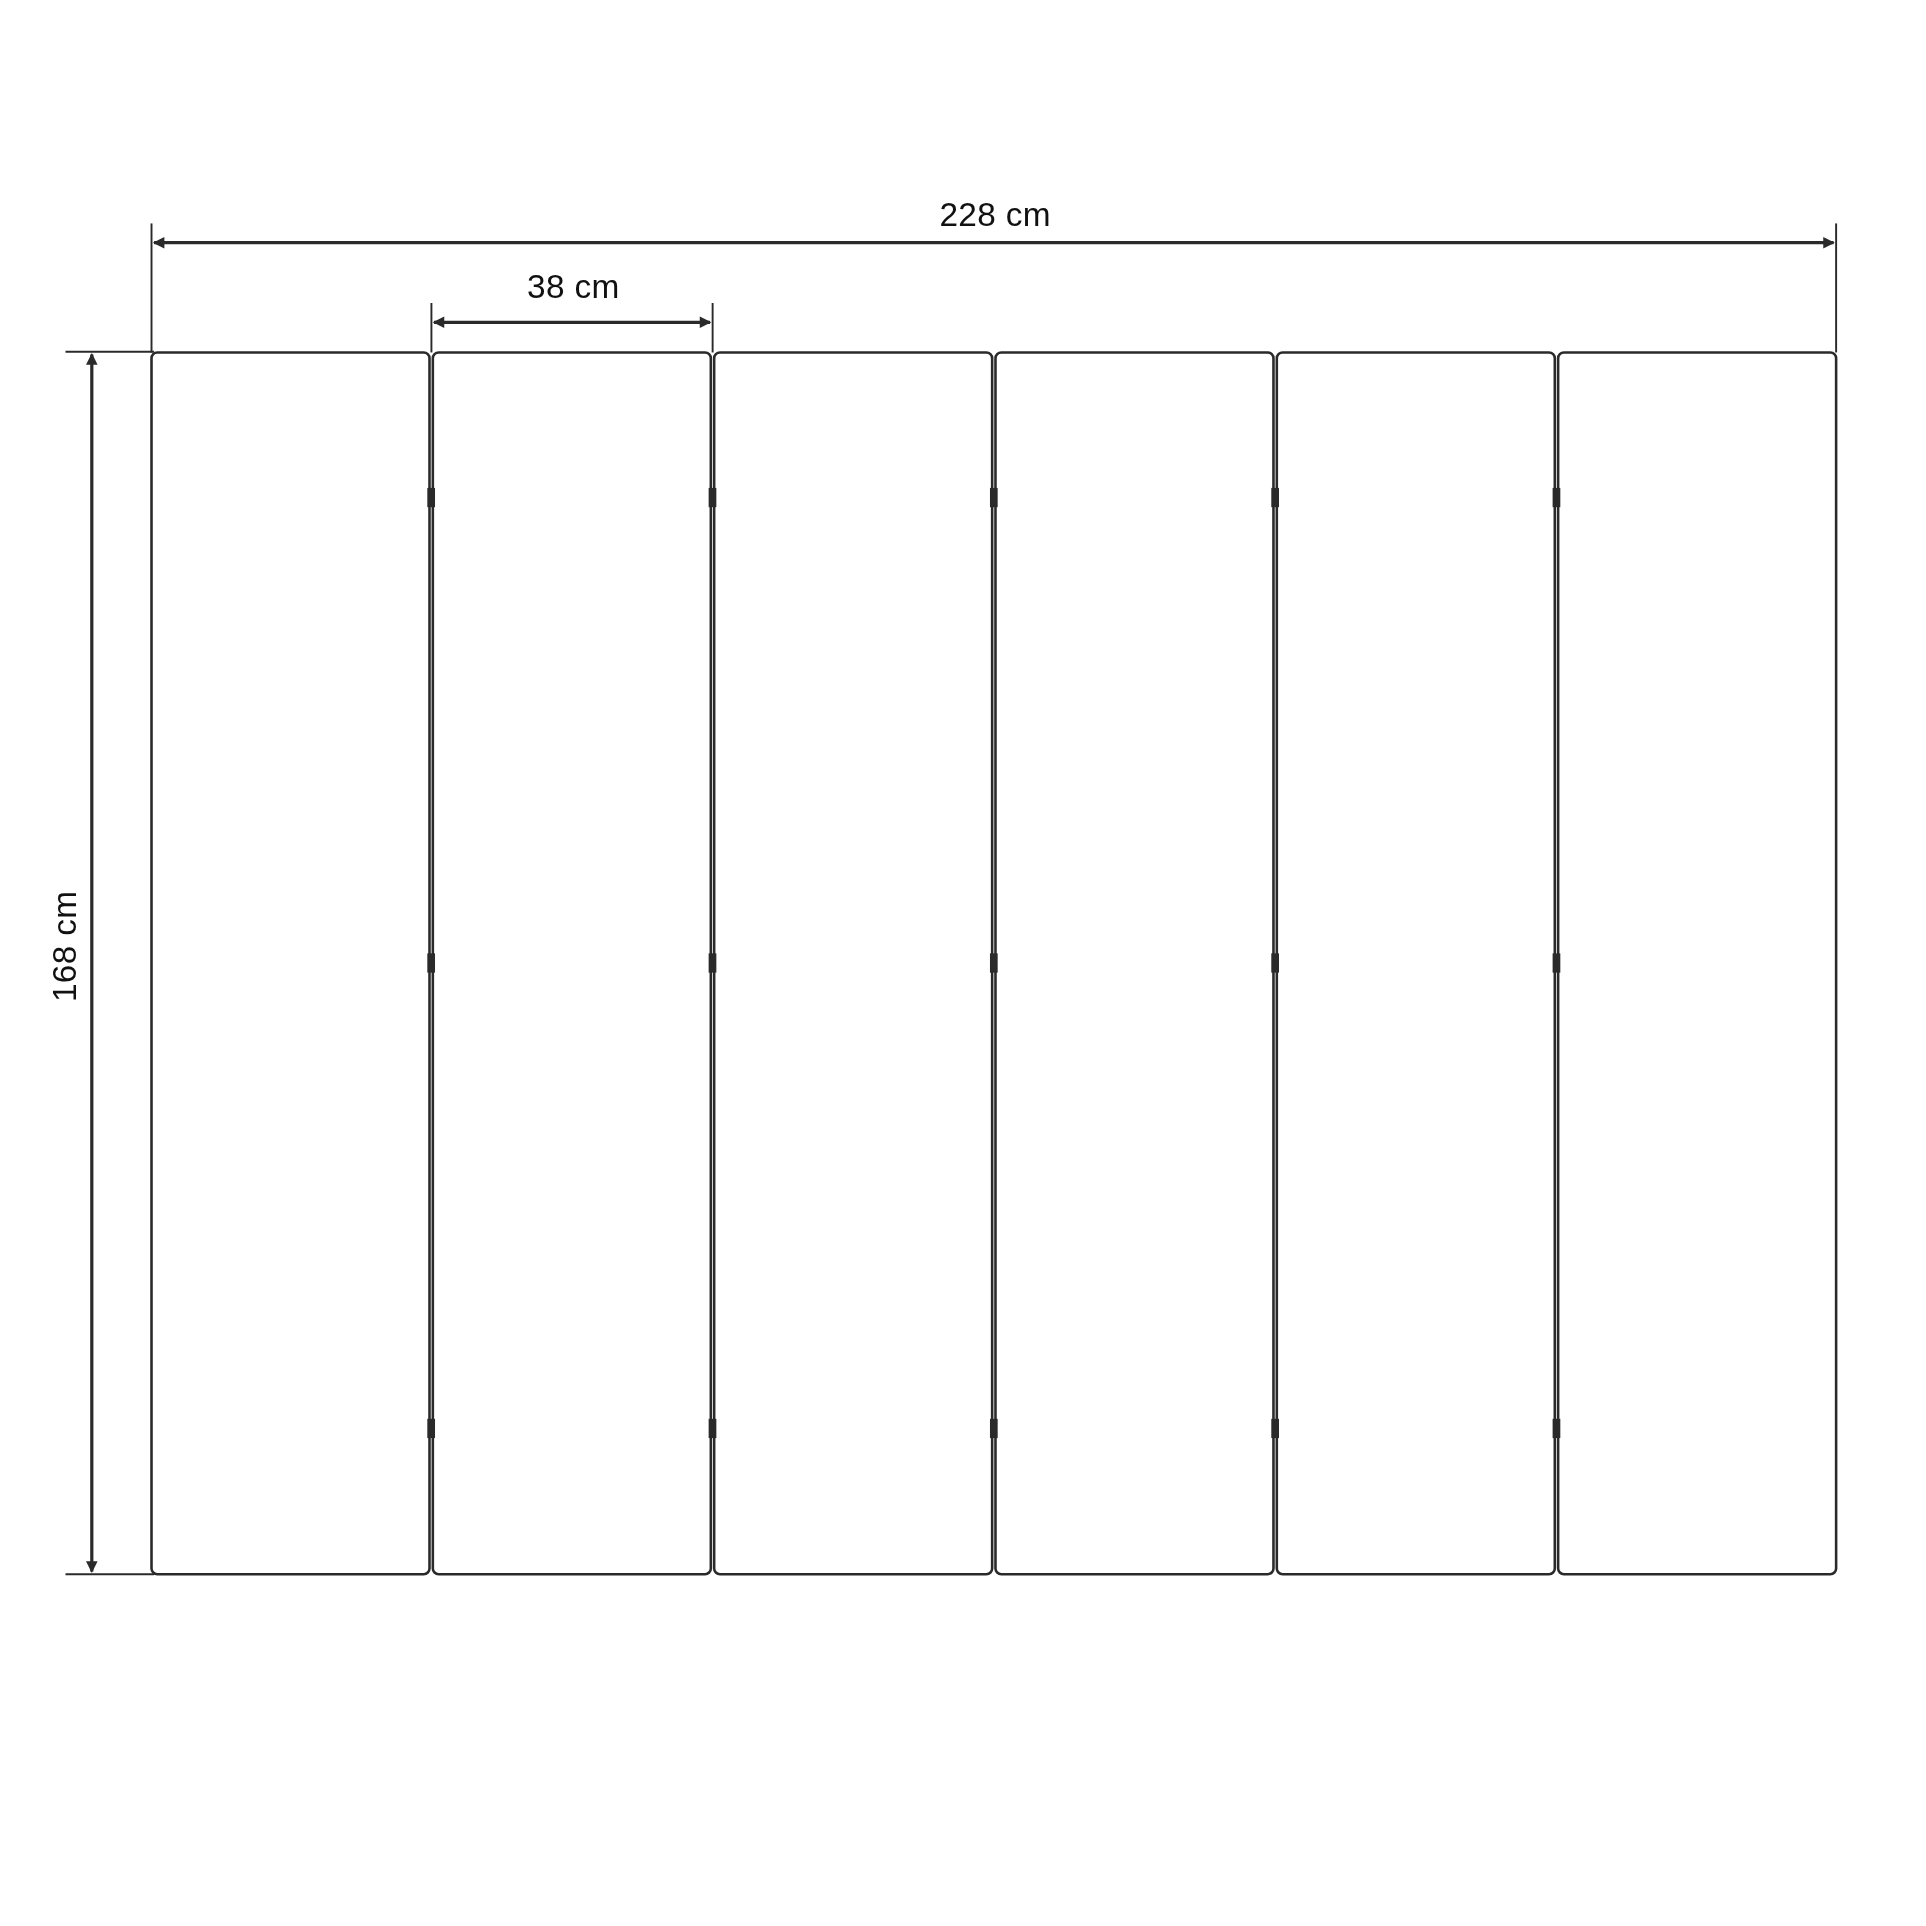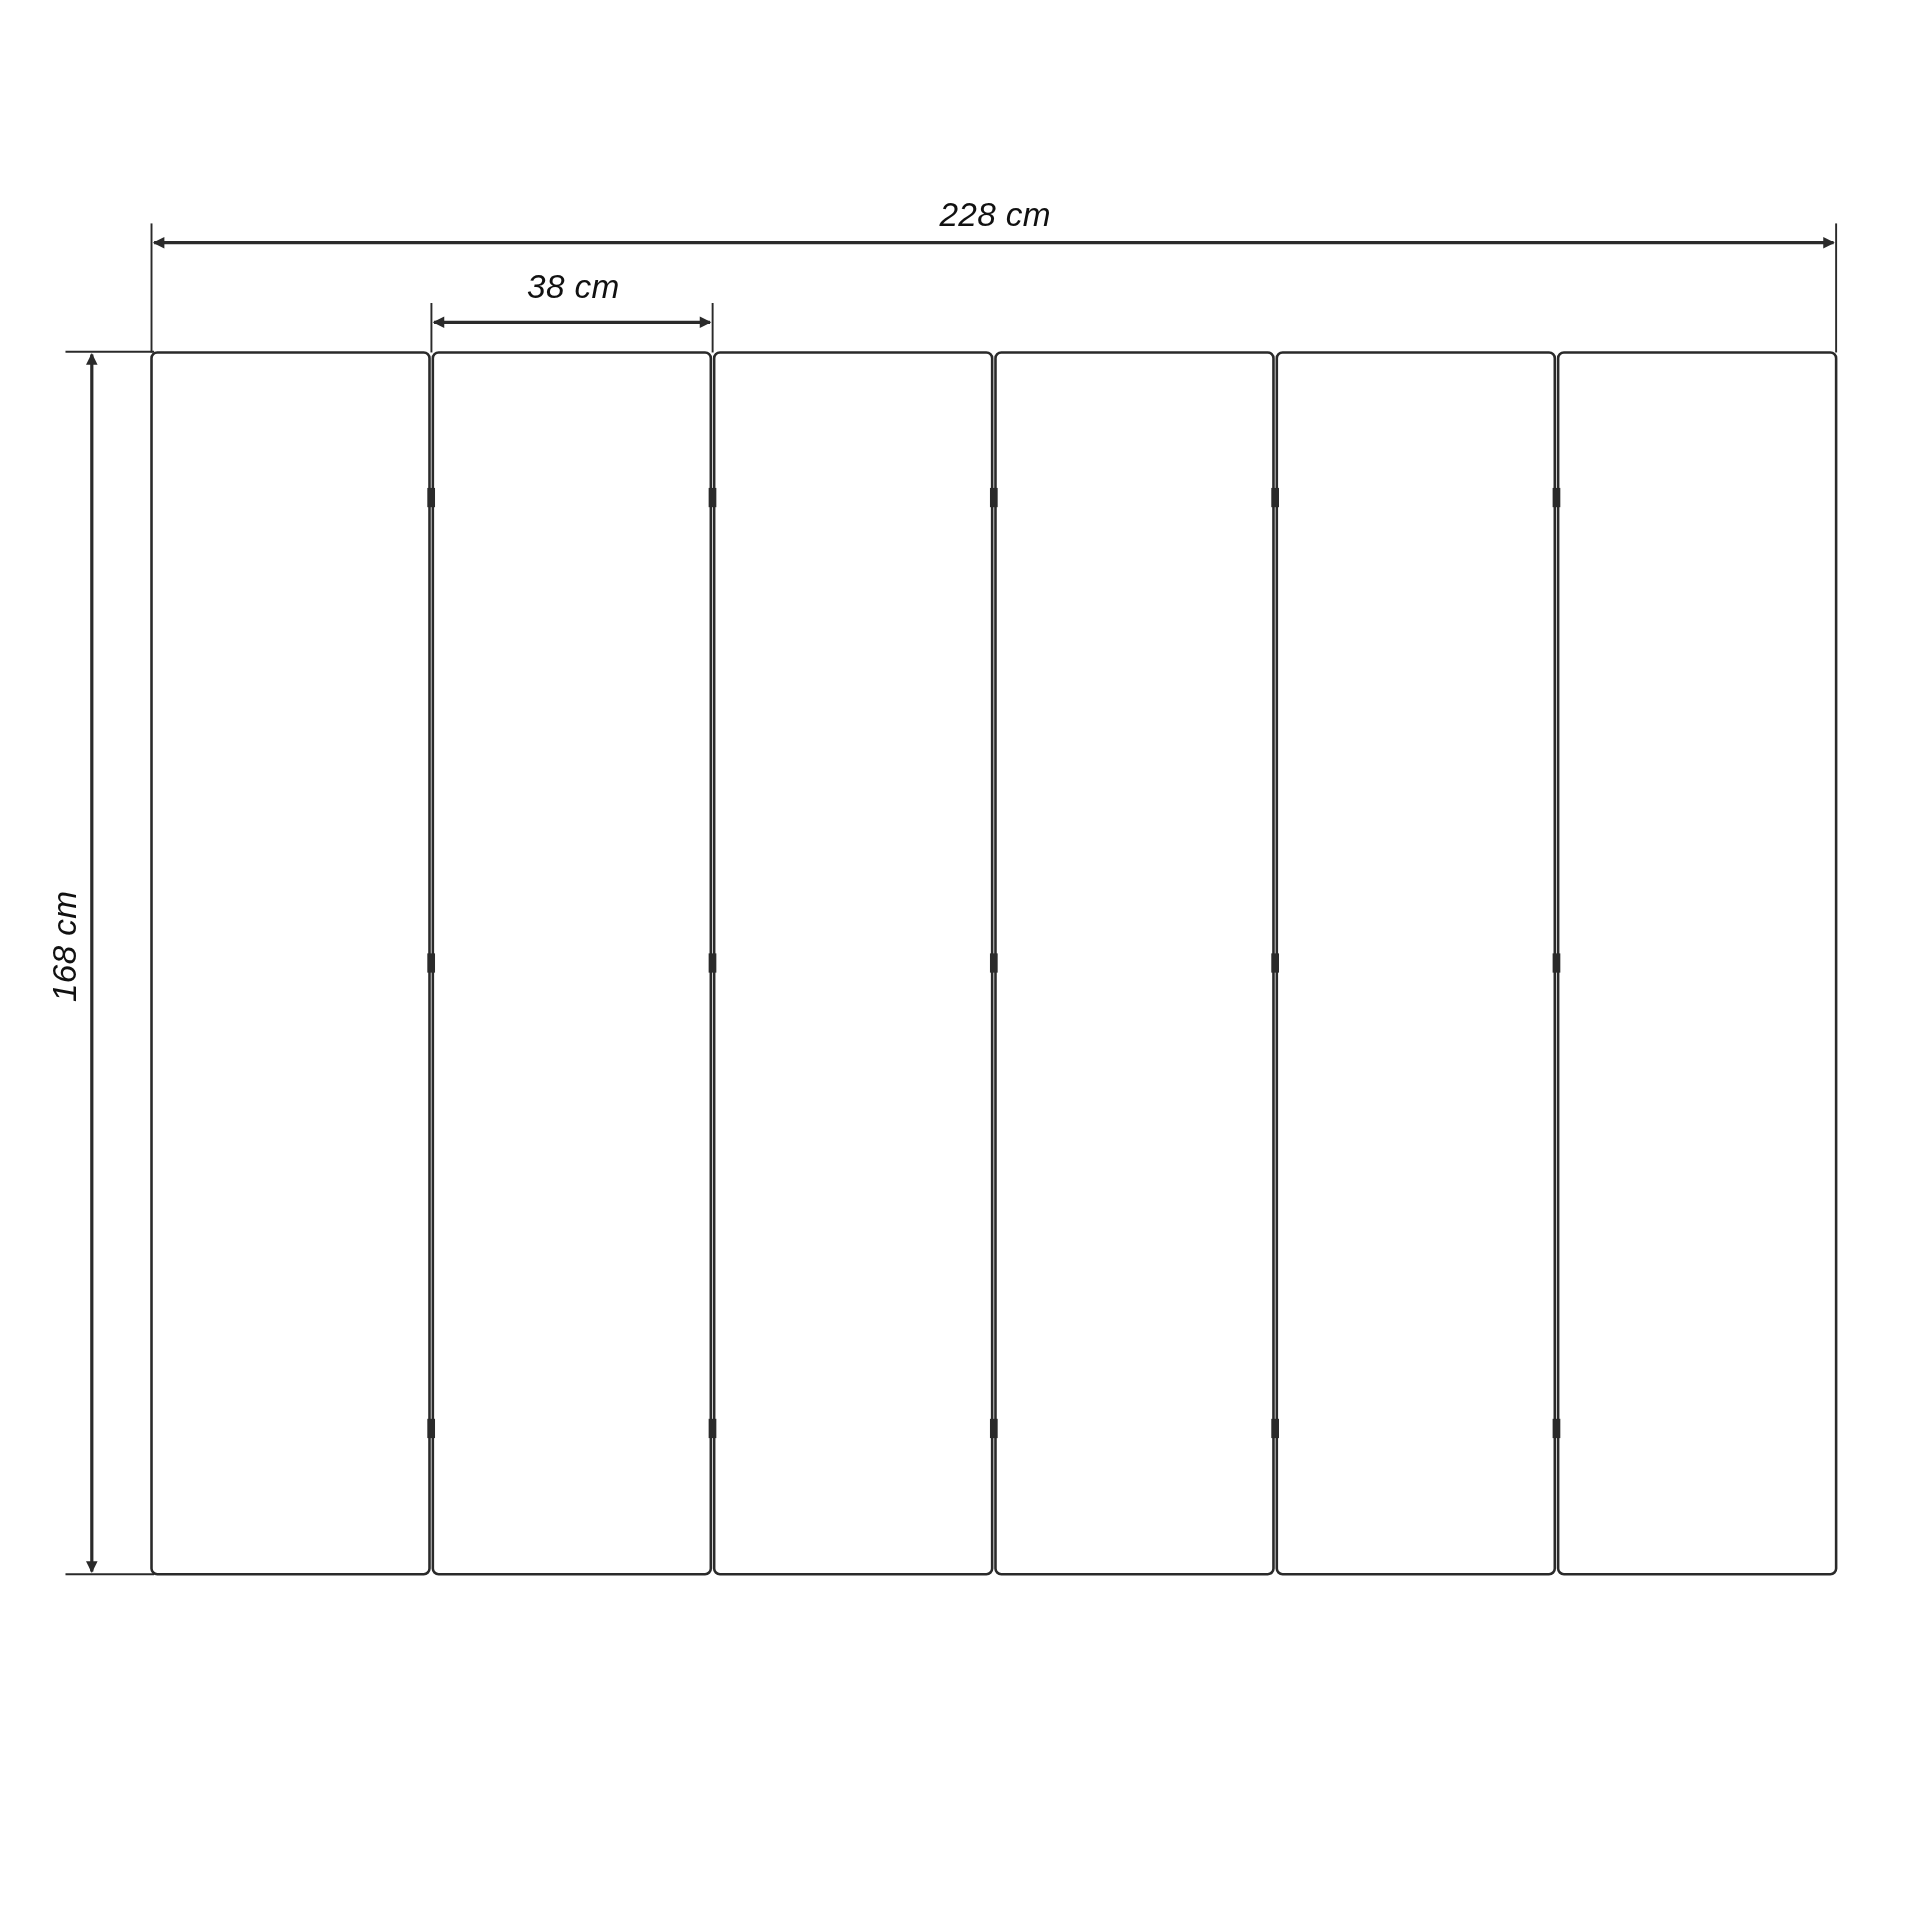--- a/index.html
+++ b/index.html
@@ -6,21 +6,20 @@
     margin: 0;
     padding: 0;
     background: var(--bg, #ffffff);
   }
   .stage {
     width: 1926px;
     height: 1814px;
     position: relative;
     background: var(--bg, #ffffff);
     font-family: "Liberation Sans", sans-serif;
-    font-style: italic;
   }
   svg { display: block; }
   .panel {
     fill: #ffffff;
     stroke: var(--line, #2a2a2a);
     stroke-width: 4;
   }
   .hinge { fill: var(--line, #2a2a2a); }
   .ext {
     stroke: var(--line, #2a2a2a);

